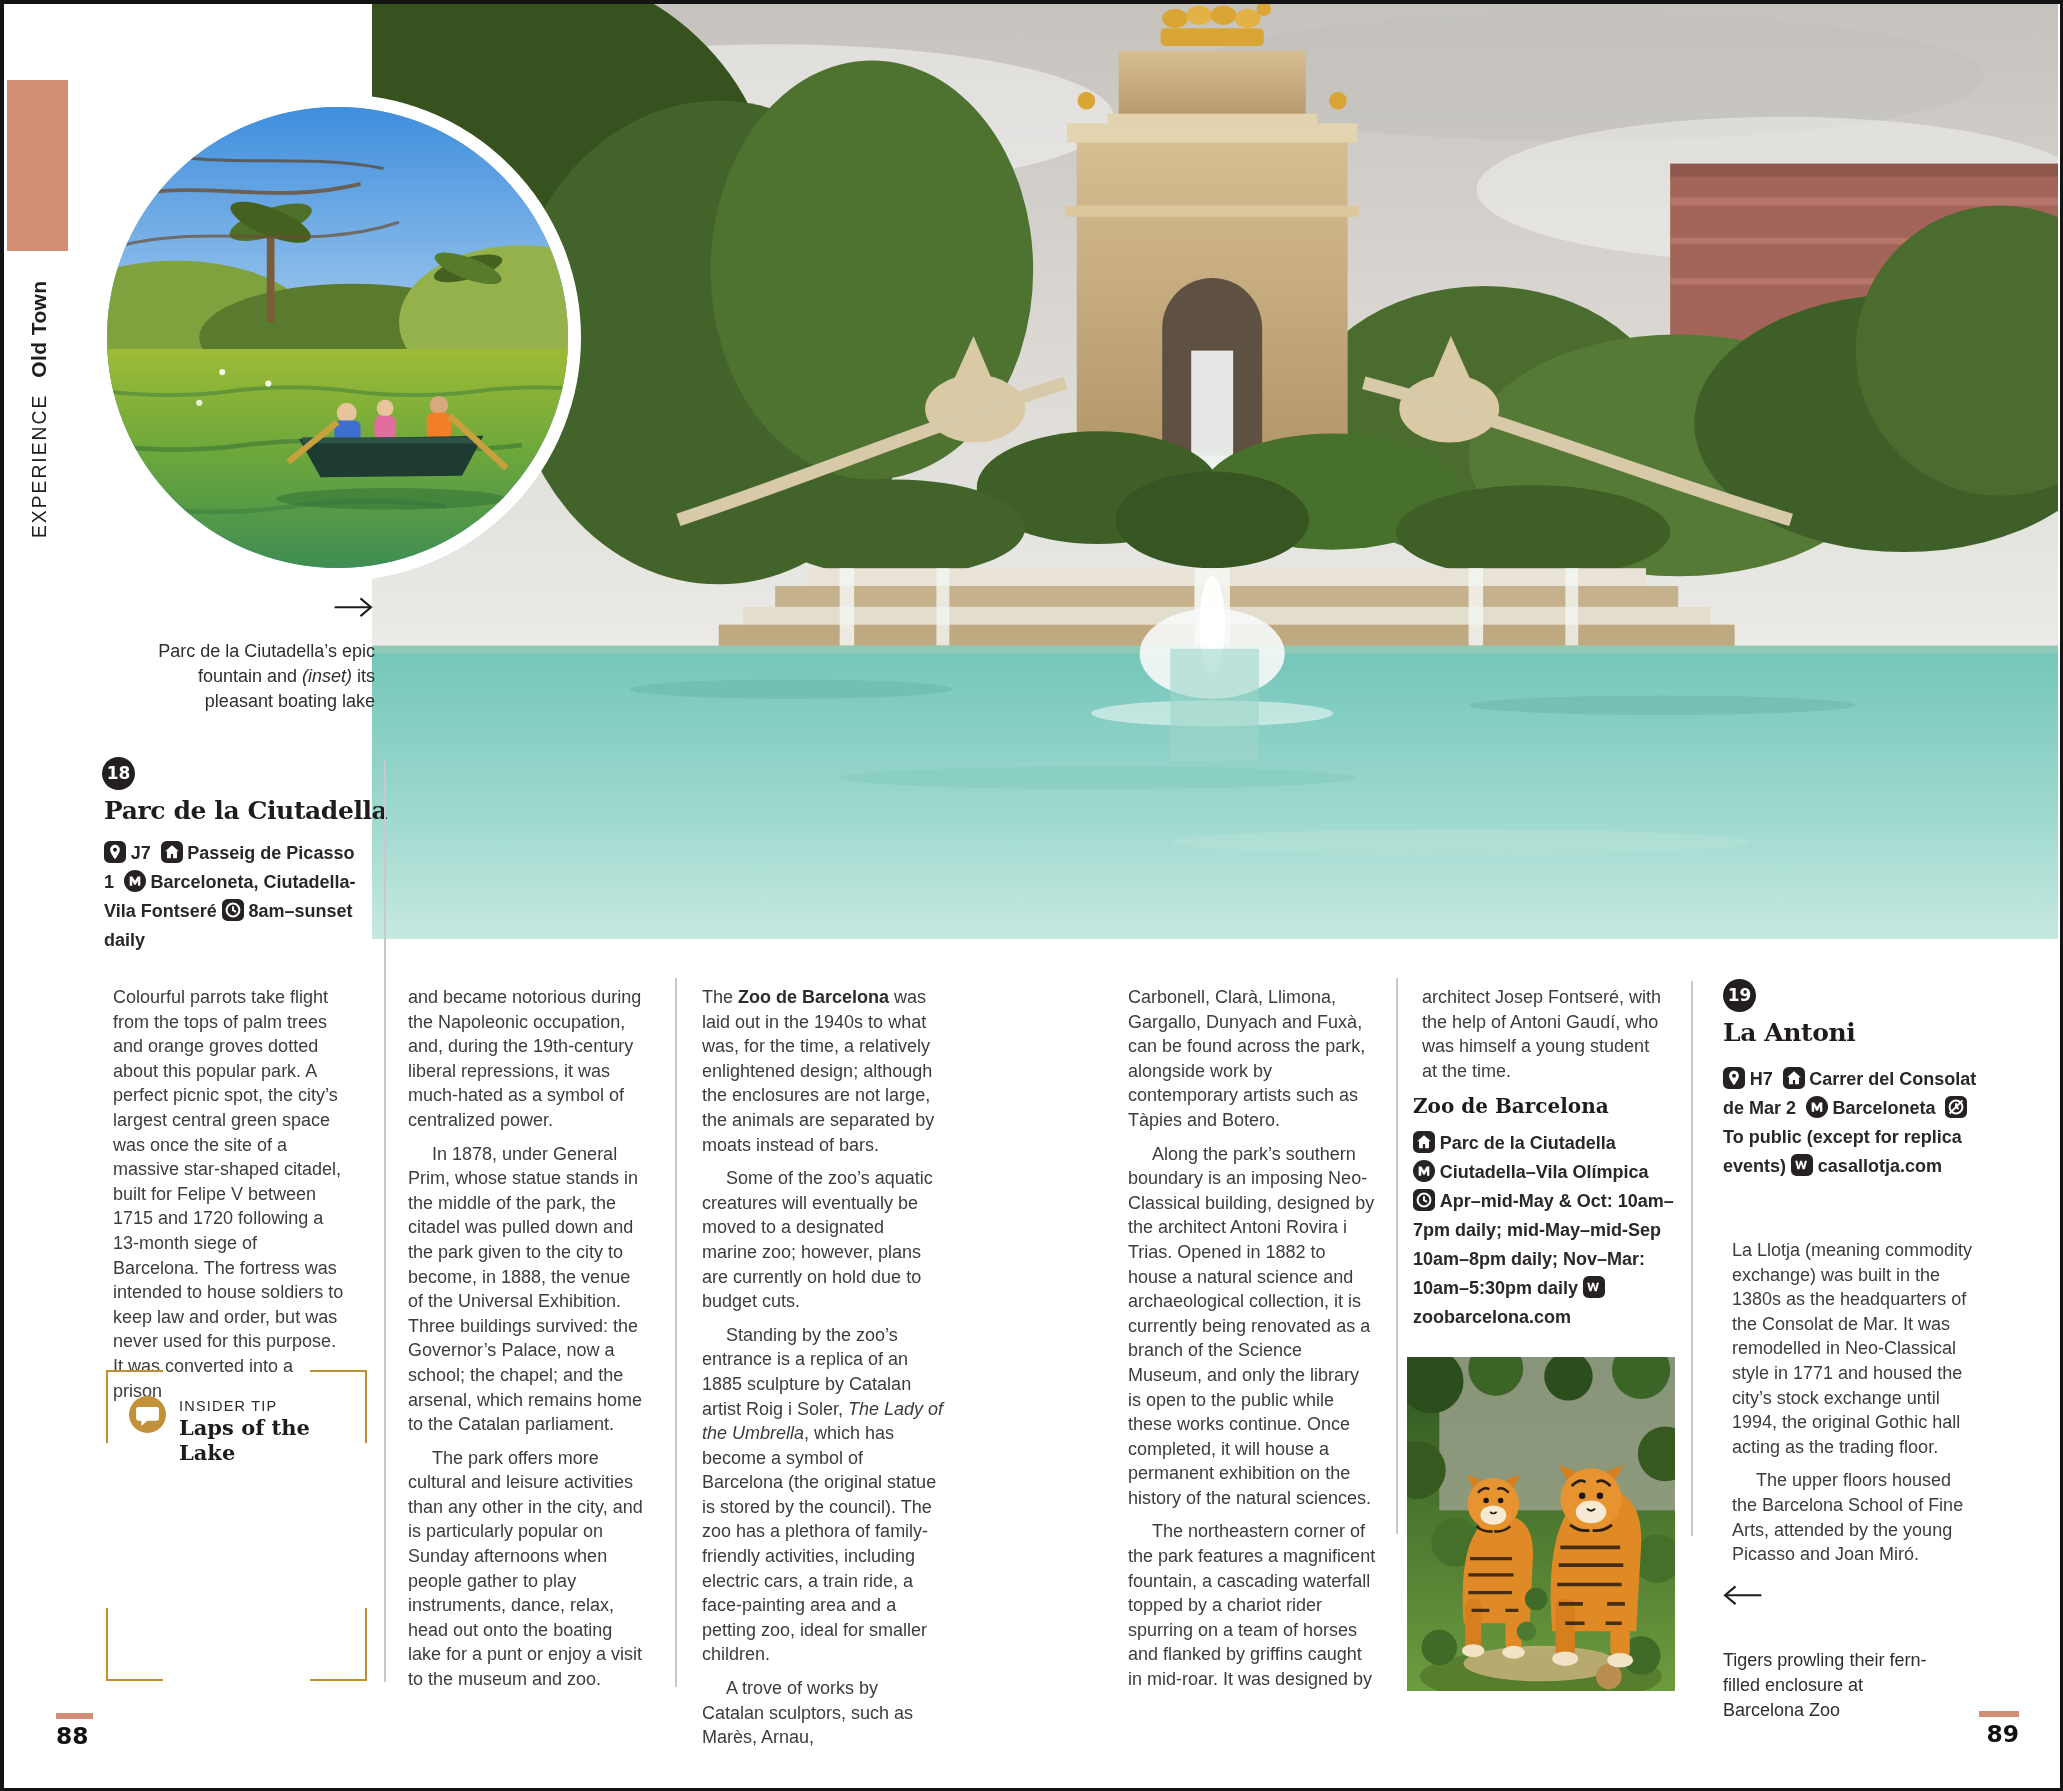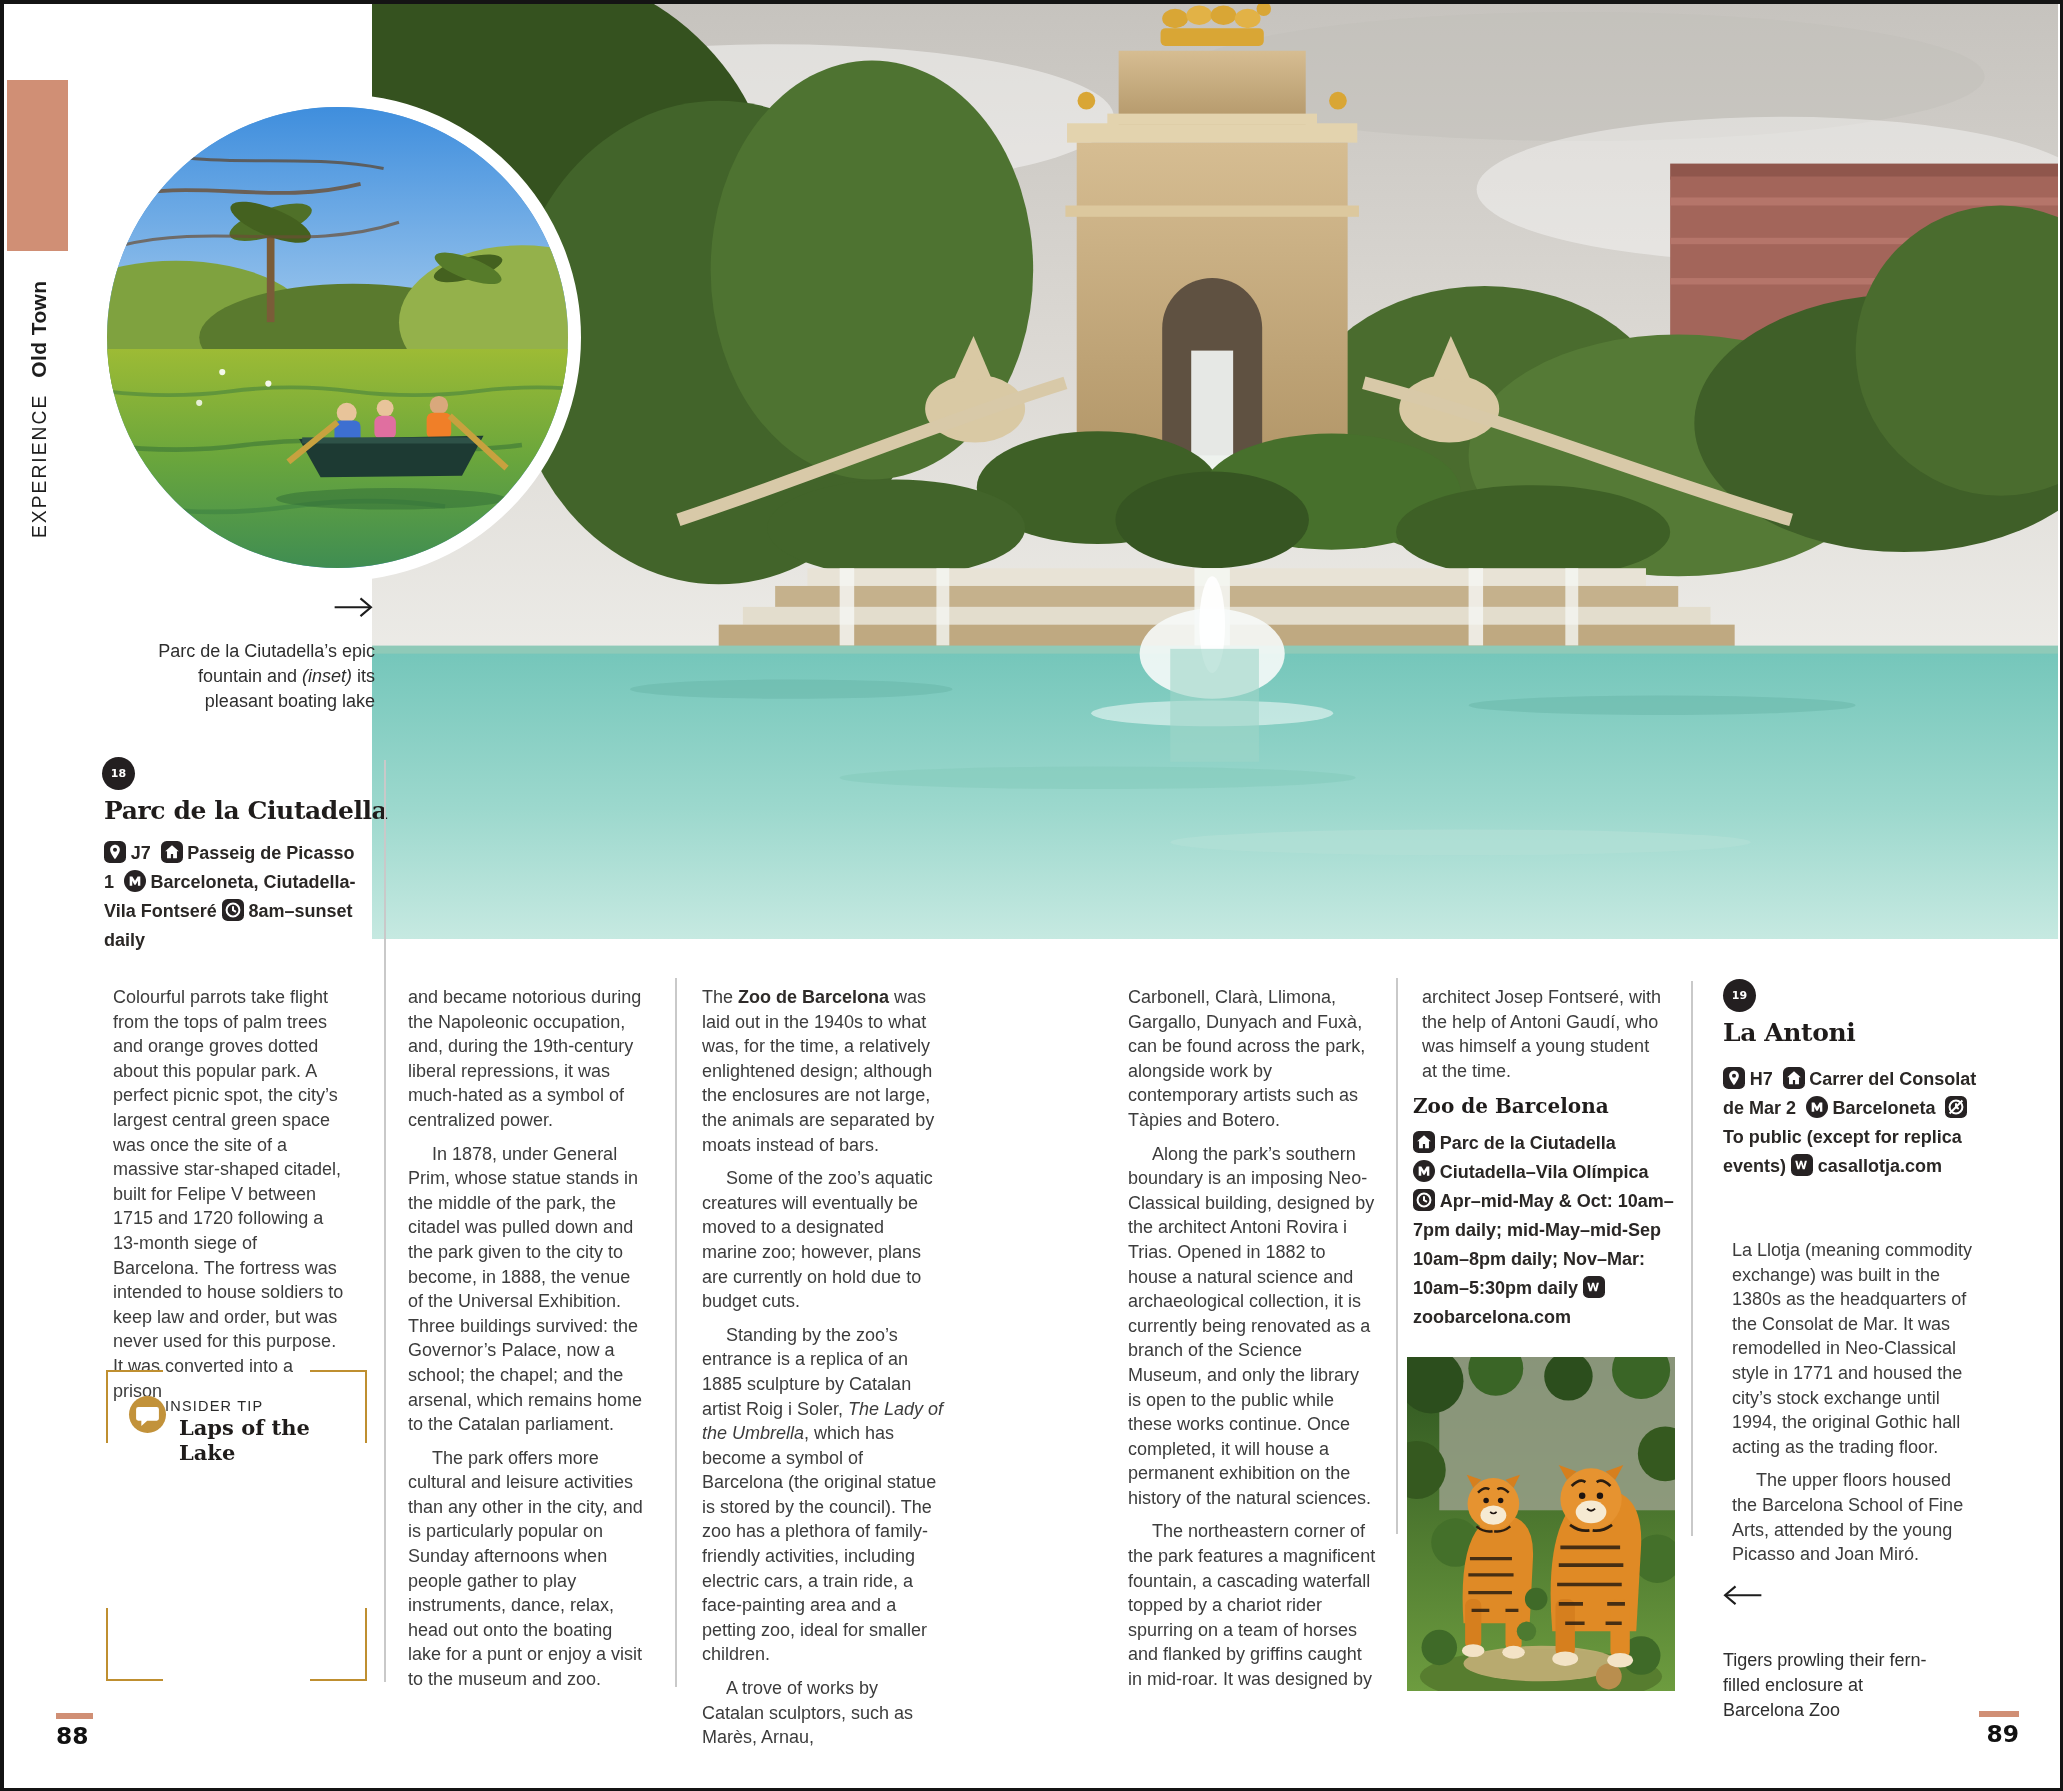--- a/index.html
+++ b/index.html
@@ -22,21 +22,21 @@
   .main-photo svg,.inset-photo svg,.tiger-photo svg{display:block;width:100%;height:100%;}
   
   .caption{font-size:18px;line-height:25px;color:#2e2e2e;}
   .caption em{font-style:italic;}
   .cap-fountain{left:121px;top:635px;width:250px;text-align:right;}
   .cap-tigers{left:1719px;top:1644px;width:218px;text-align:left;}
   .cap-arrow{color:#1d1d1d;}
   .arrow-svg{display:block;}
   
   .badge{width:33px;height:33px;border-radius:50%;background:#231f20;color:#fff;
-         font-size:11px;font-weight:700;text-align:center;line-height:33px;
+         font-size:17px;font-weight:700;text-align:center;line-height:33px;
          font-family:"DejaVu Sans", sans-serif;}
   .entry-title{font-family:"DejaVu Serif", serif;font-weight:700;font-size:25px;
          color:#1f1c1b;letter-spacing:-0.4px;}
   .subhead{font-family:"DejaVu Serif", serif;font-weight:700;font-size:20px;color:#1f1c1b;}
   
   .info{font-size:18px;font-weight:700;line-height:29px;color:#2a2725;overflow-wrap:anywhere;}
   .seg{margin-right:9.7px;}
   .icn{display:inline-block;width:22px;height:22px;background:#262223;border-radius:5.6px;
        vertical-align:-4px;margin-right:4.8px;}
   .icn.round{border-radius:50%;}
@@ -52,21 +52,21 @@
   
   .tipbox{left:102px;top:1366px;width:261px;height:311px;}
   .tb-corner{position:absolute;width:55px;height:71px;border:0 solid #bf8f30;}
   .tb-tl{left:0;top:0;border-left-width:2.4px;border-top-width:2.4px;}
   .tb-tr{right:0;top:0;border-right-width:2.4px;border-top-width:2.4px;}
   .tb-bl{left:0;bottom:0;border-left-width:2.4px;border-bottom-width:2.4px;}
   .tb-br{right:0;bottom:0;border-right-width:2.4px;border-bottom-width:2.4px;}
   .tip-circle{position:absolute;left:23.4px;top:26px;width:37px;height:37px;border-radius:50%;
        background:#c2923a;}
   .tip-circle svg{display:block;width:100%;height:100%;}
-  .tip-label{position:absolute;left:59px;top:28px;font-size:14.5px;letter-spacing:1.2px;
+  .tip-label{position:absolute;left:73px;top:28px;font-size:14.5px;letter-spacing:1.2px;
        color:#2b2b2b;font-weight:400;}
   .tip-title{position:absolute;left:73px;top:45px;font-family:"DejaVu Serif", serif;
        font-weight:700;font-size:21px;color:#1f1c1b;}
   .tip-body{position:absolute;left:25px;top:82px;width:211px;font-size:18px;
        line-height:24px;color:#3c3c3c;}
   
   .pagenum{font-size:23.4px;font-weight:700;color:#111;font-family:"DejaVu Sans", sans-serif;}
   .pagebar{height:5.6px;background:#d08f75;}
 </style>
 </head>

